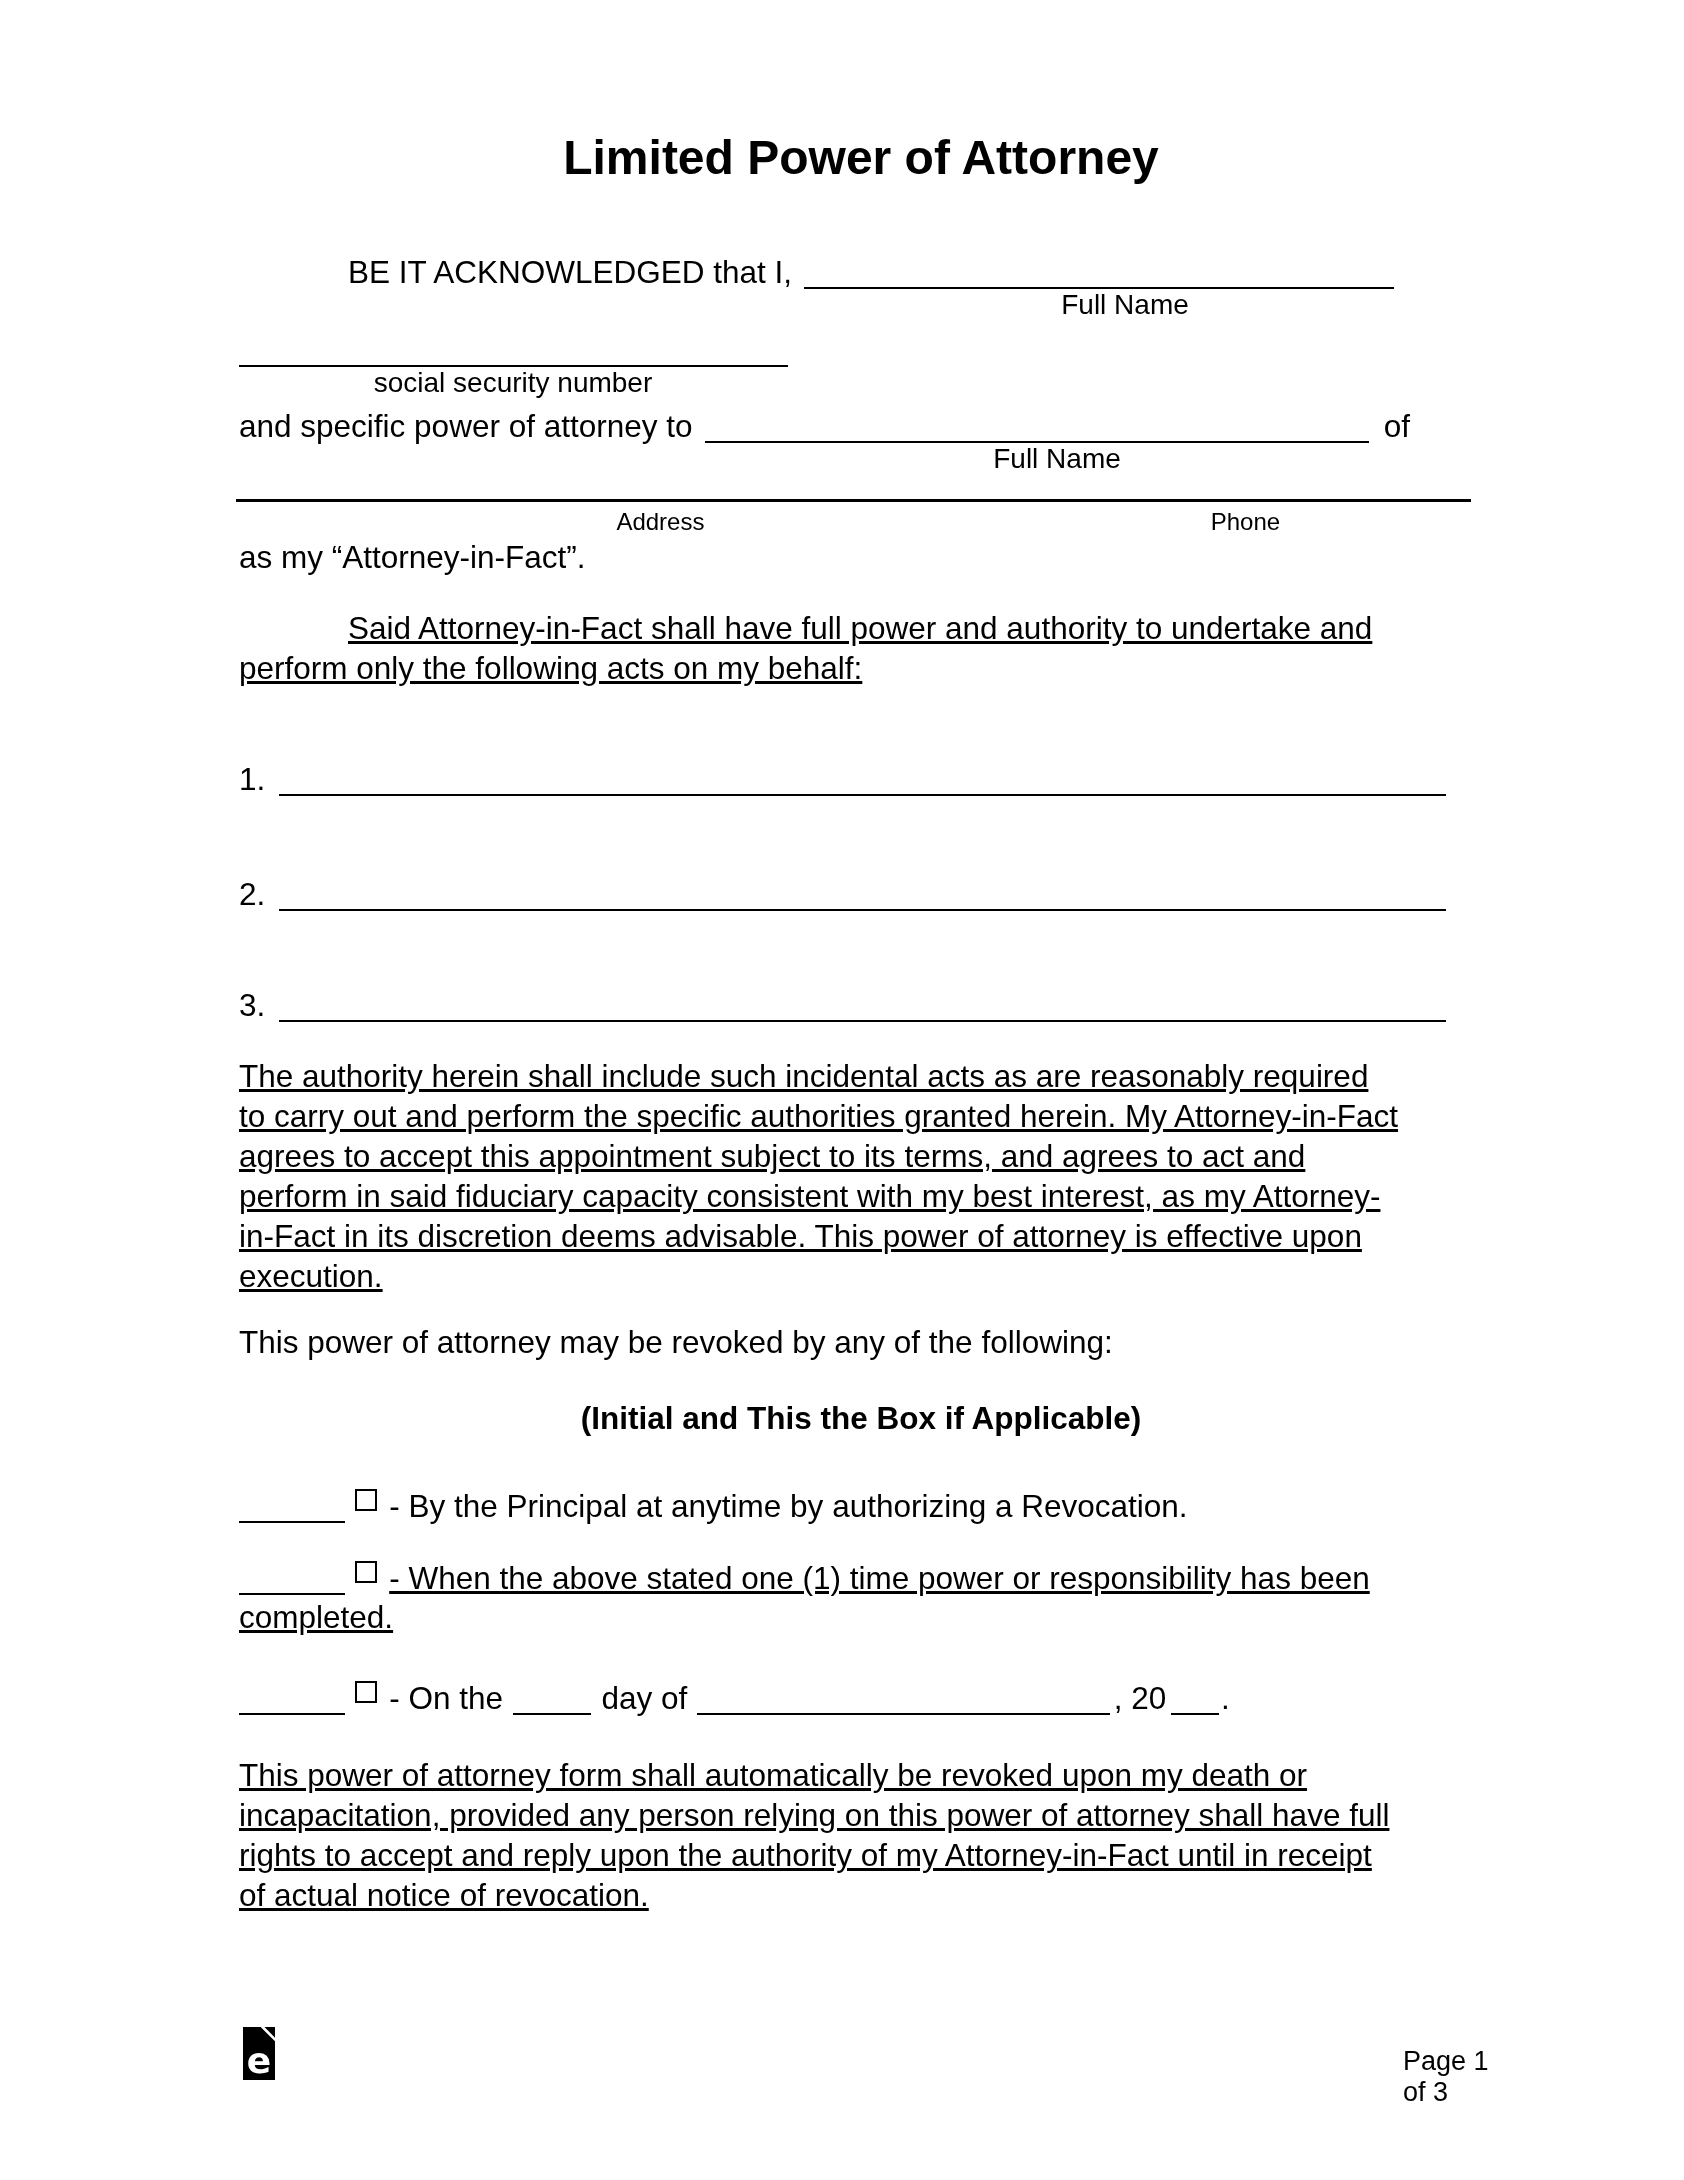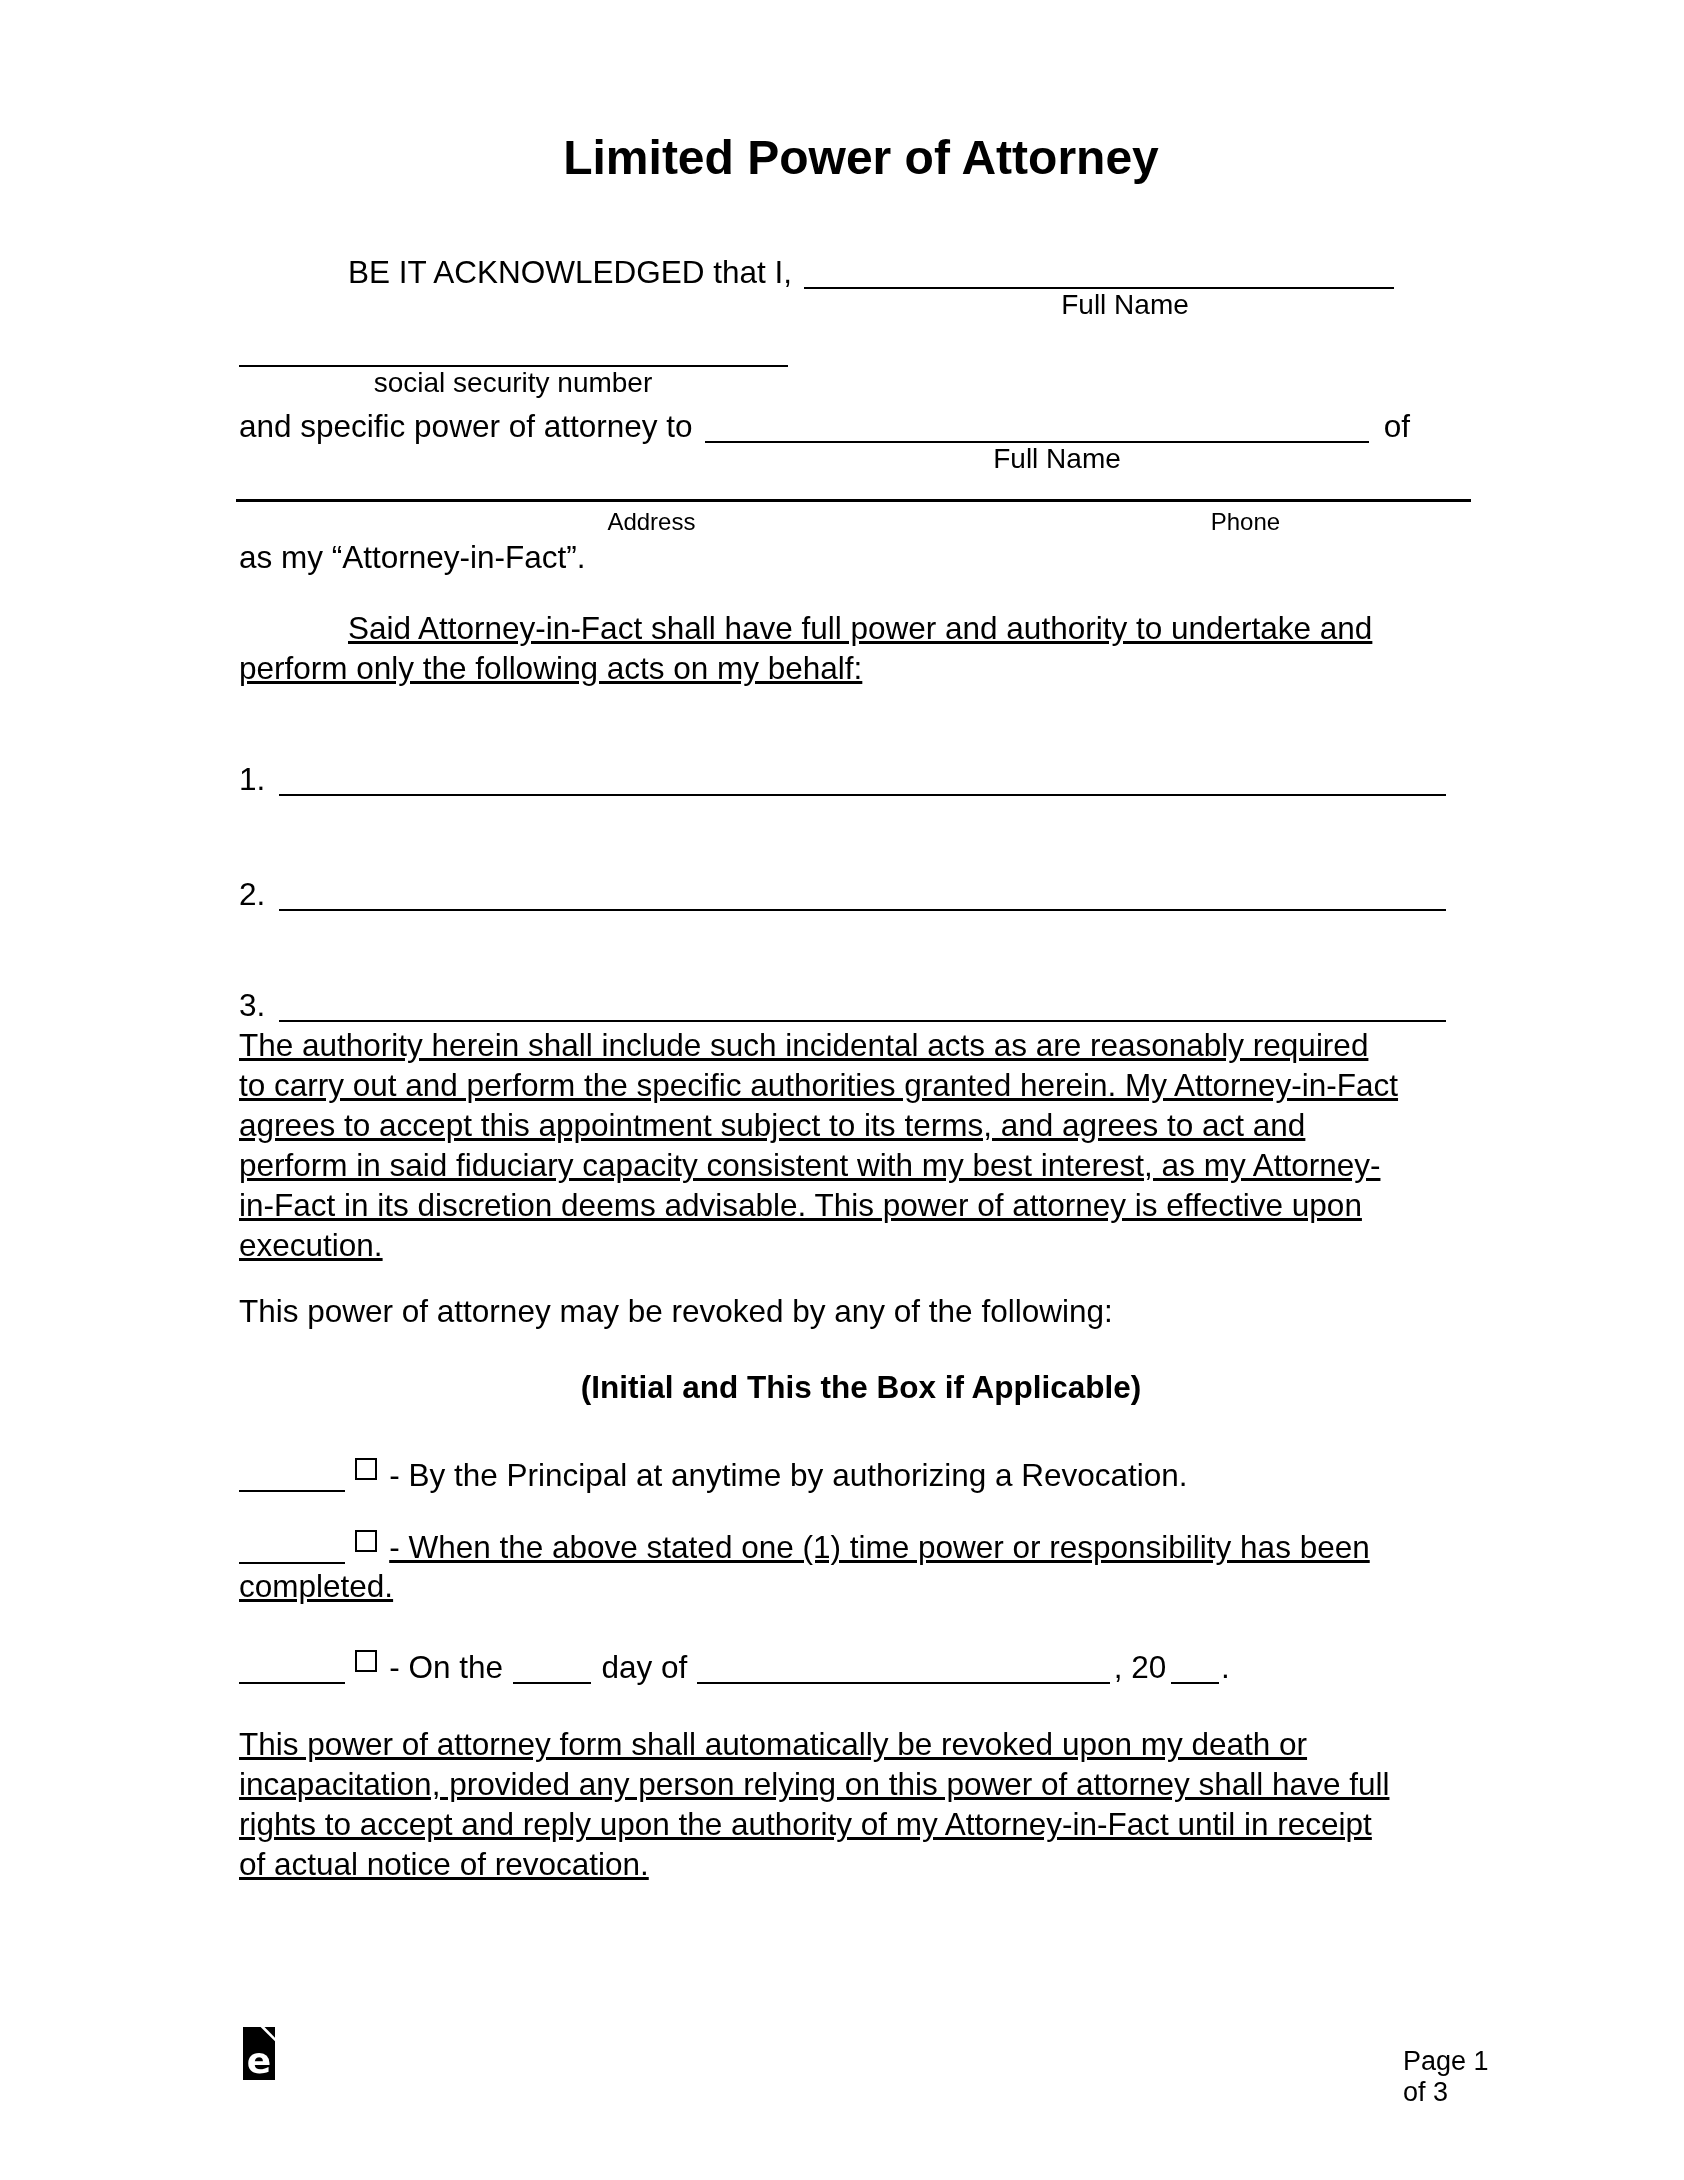--- a/index.html
+++ b/index.html
@@ -101,38 +101,38 @@
 
     <div class="doc-title">Limited Power of Attorney</div>
 
     <div class="fline" style="margin-top:65px;"><span class="indent1">BE IT ACKNOWLEDGED that I,</span><span class="blank" style="width:590px;margin-left:12px;"></span><span class="flabel" style="left:886px;">Full Name</span></div>
 
     <div class="fline" style="margin-top:39px;"><span class="blank" style="width:549px;"></span><span class="flabel" style="left:274px;">social security number</span></div>
 
     <div class="fline" style="margin-top:37px;"><span>and specific power of attorney to</span><span class="blank" style="width:664px;margin-left:12px;"></span><span style="margin-left:15.3px;">of</span><span class="flabel" style="left:818px;">Full Name</span></div>
 
     <div class="rule" style="margin-top:53px;">
-        <span class="rlabel" style="left:415px;">Address</span>
+        <span class="rlabel" style="left:424px;">Address</span>
         <span class="rlabel" style="left:1009px;">Phone</span>
       </div>
 
     <div class="fline" style="margin-top:36px;">as my “Attorney-in-Fact”.</div>
 
     <div class="para" style="margin-top:31px;">
       <div class="ln" style="text-indent:109px;">Said Attorney-in-Fact shall have full power and authority to undertake and</div>
       <div class="ln">perform only the following acts on my behalf:</div>
     </div>
 
     <div class="numline" style="margin-top:72px;"><span>1.</span><span class="blank" style="width:1167px;margin-left:13.6px;"></span></div>
 
     <div class="numline" style="margin-top:76px;"><span>2.</span><span class="blank" style="width:1167px;margin-left:13.6px;"></span></div>
 
     <div class="numline" style="margin-top:72px;"><span>3.</span><span class="blank" style="width:1167px;margin-left:13.6px;"></span></div>
 
-    <div class="para" style="">
+    <div class="para" style="margin-top:31px;">
       <div class="ln">The authority herein shall include such incidental acts as are reasonably required</div>
       <div class="ln">to carry out and perform the specific authorities granted herein. My Attorney-in-Fact</div>
       <div class="ln">agrees to accept this appointment subject to its terms, and agrees to act and</div>
       <div class="ln">perform in said fiduciary capacity consistent with my best interest, as my Attorney-</div>
       <div class="ln">in-Fact in its discretion deems advisable. This power of attorney is effective upon</div>
       <div class="ln">execution.</div>
     </div>
 
     <div class="para" style="margin-top:26.4px;">This power of attorney may be revoked by any of the following:</div>
 

